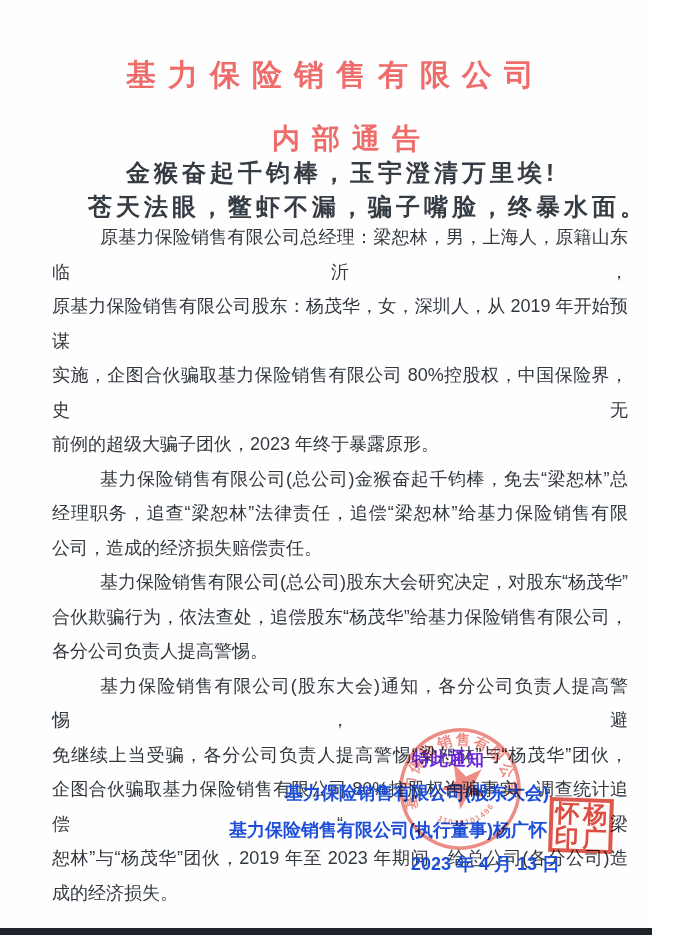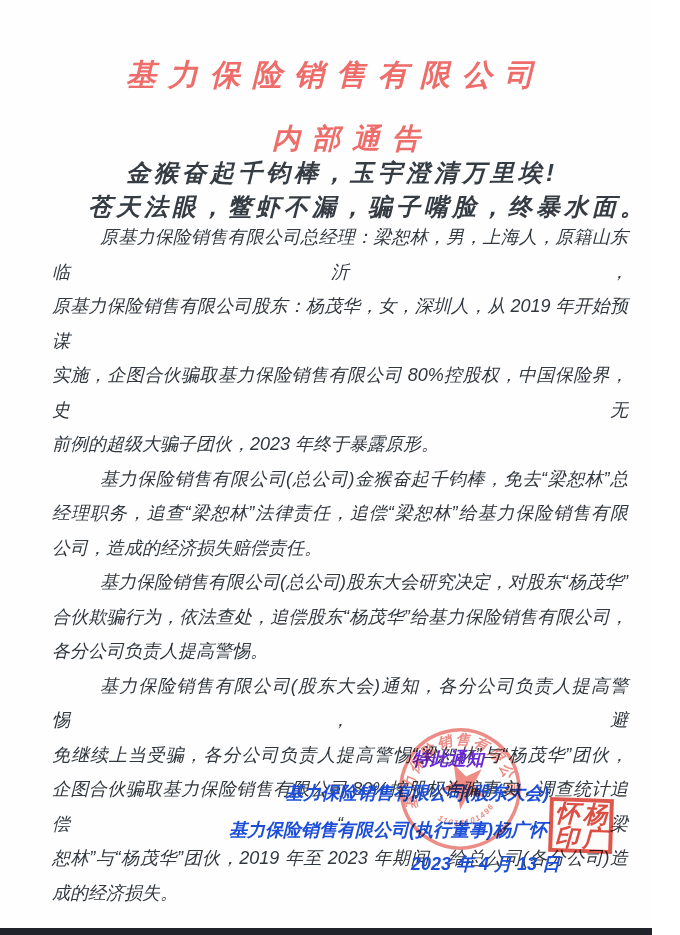--- a/index.html
+++ b/index.html
@@ -3,21 +3,20 @@
 <meta charset="utf-8">
 <style>
   html,body{margin:0;padding:0;background:#ffffff;}
   .page{
     position:relative;
     width:652px;height:935px;
     background:#fefefe;
     overflow:hidden;
     font-family:"Liberation Sans", sans-serif;
     color:#333941;
-    font-style:italic;
   }
   
   .title-main{
     position:absolute;top:55px;left:0;width:672px;
     text-align:center;
     font-size:30px;font-weight:700;
     letter-spacing:12px;
     color:#ee6d6b;
     margin:0;
   }

